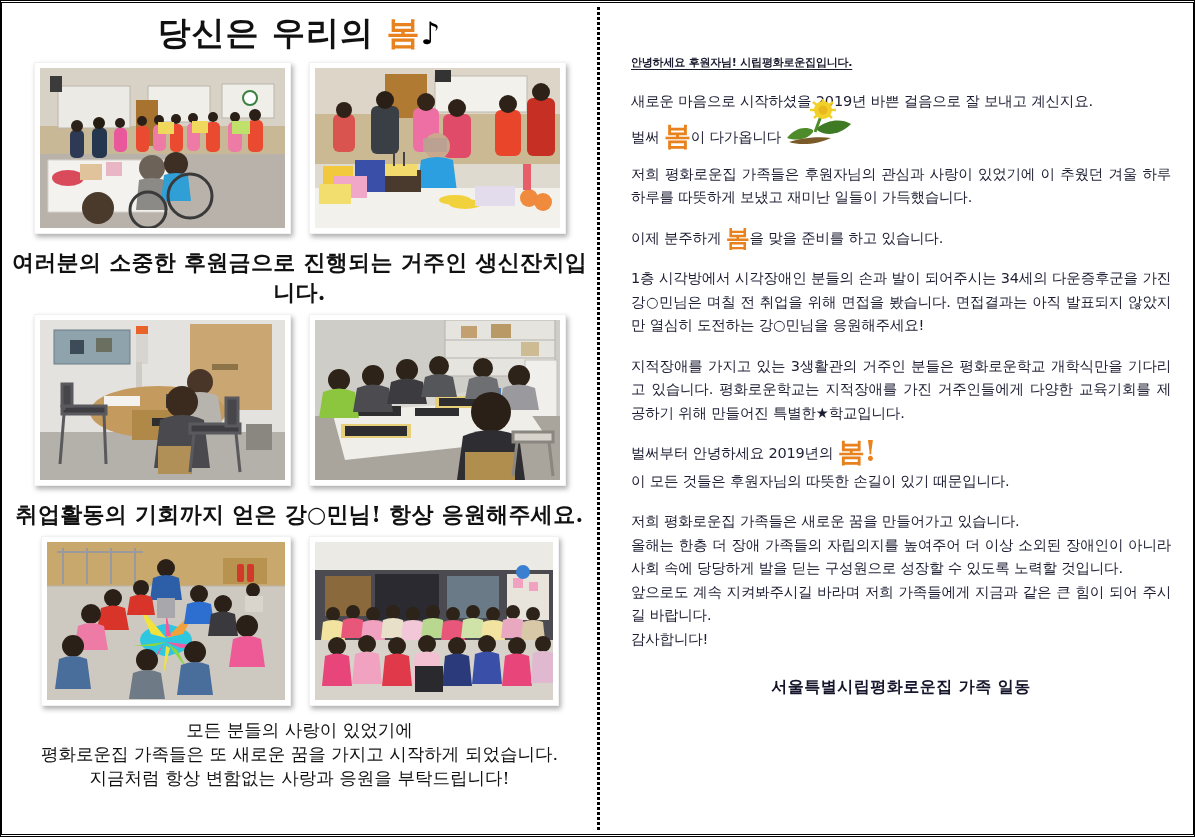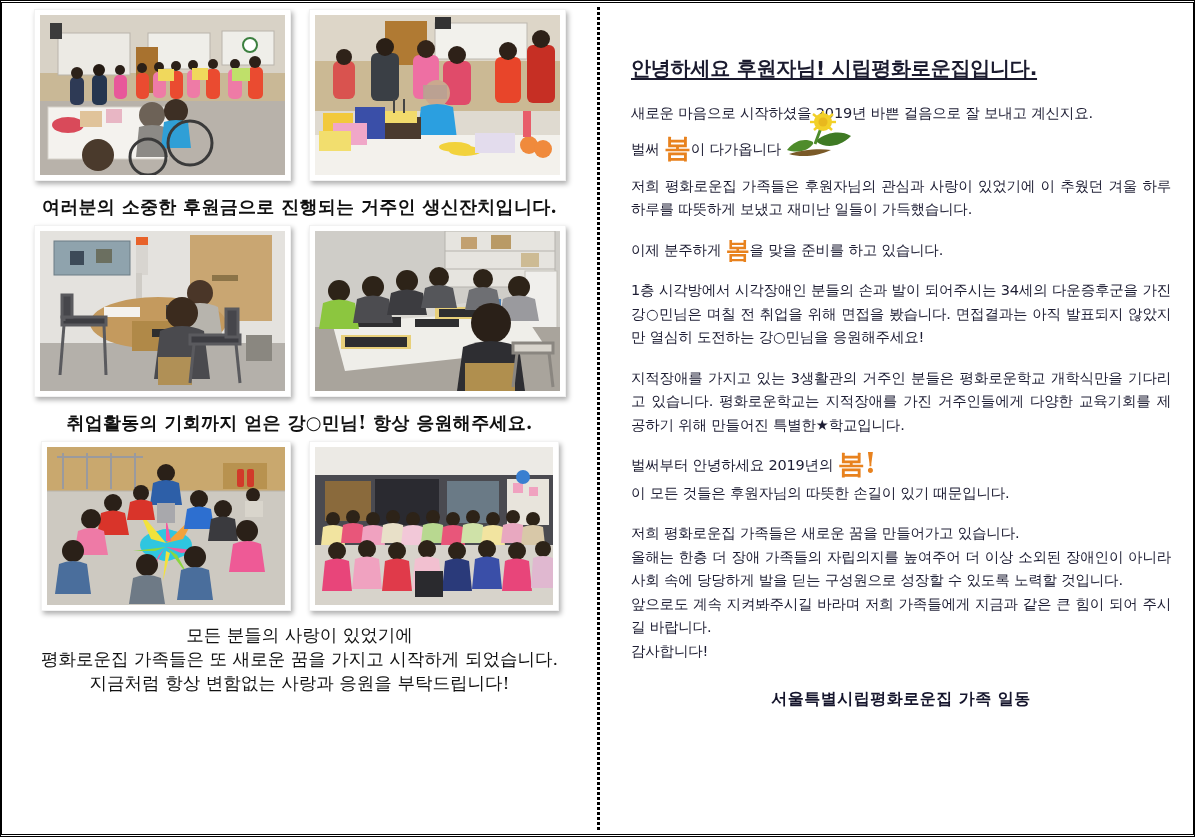--- a/index.html
+++ b/index.html
@@ -60,21 +60,21 @@
     border:1px solid #f2f2f2;
   }
   .photo{
     width:245px;height:160px;
     position:relative;overflow:hidden;
     background:#9aa0a6;
   }
   .photo.small{width:238px;height:158px;}
   .caption{
     text-align:center;
-    font-size:18px;
+    font-size:22px;
     font-weight:700;
     color:#111;
     margin-top:14px;
     letter-spacing:.3px;
     font-family:"DejaVu Serif","Liberation Serif",serif;
   }
   .caption-block{
     text-align:center;
     font-size:17.5px;
     font-weight:400;
@@ -88,21 +88,21 @@
   .sc{position:absolute;left:0;top:0;width:100%;height:100%;}
 
   
   .col-right{
     position:relative;
     width:600px;flex:0 0 600px;
     box-sizing:border-box;
     padding:52px 26px 10px 34px;
   }
   .r-head{
-    font-size:20px;
+    font-size:11px;
     font-weight:700;
     color:#1a1a2e;
     text-decoration:underline;
     text-underline-offset:3px;
     margin-bottom:20px;
     letter-spacing:-.2px;
   }
   .r-p{
     font-size:14.5px;
     color:#1d1d33;
@@ -146,20 +146,23 @@
   }
 </style>
 </head>
 <body>
 
 <div class="page">
   <div class="inner">
 
     <div class="col-left">
 
+      <div class="title">
+        <span>당신은 우리의 </span><span class="accent">봄</span><span class="note">♪</span>
+      </div>
 
       <div class="photo-row">
 
         <div class="photo-frame">
           <div class="photo">
             <svg class="sc" viewBox="0 0 245 160" preserveAspectRatio="none">
               <rect x="0" y="0" width="245" height="60" fill="#d8d2c6"></rect>
               <rect x="0" y="58" width="245" height="30" fill="#c9b896"></rect>
               <rect x="0" y="86" width="245" height="74" fill="#b8b2aa"></rect>
               <rect x="18" y="18" width="72" height="42" fill="#eceae4" stroke="#b9b4ab"></rect>

